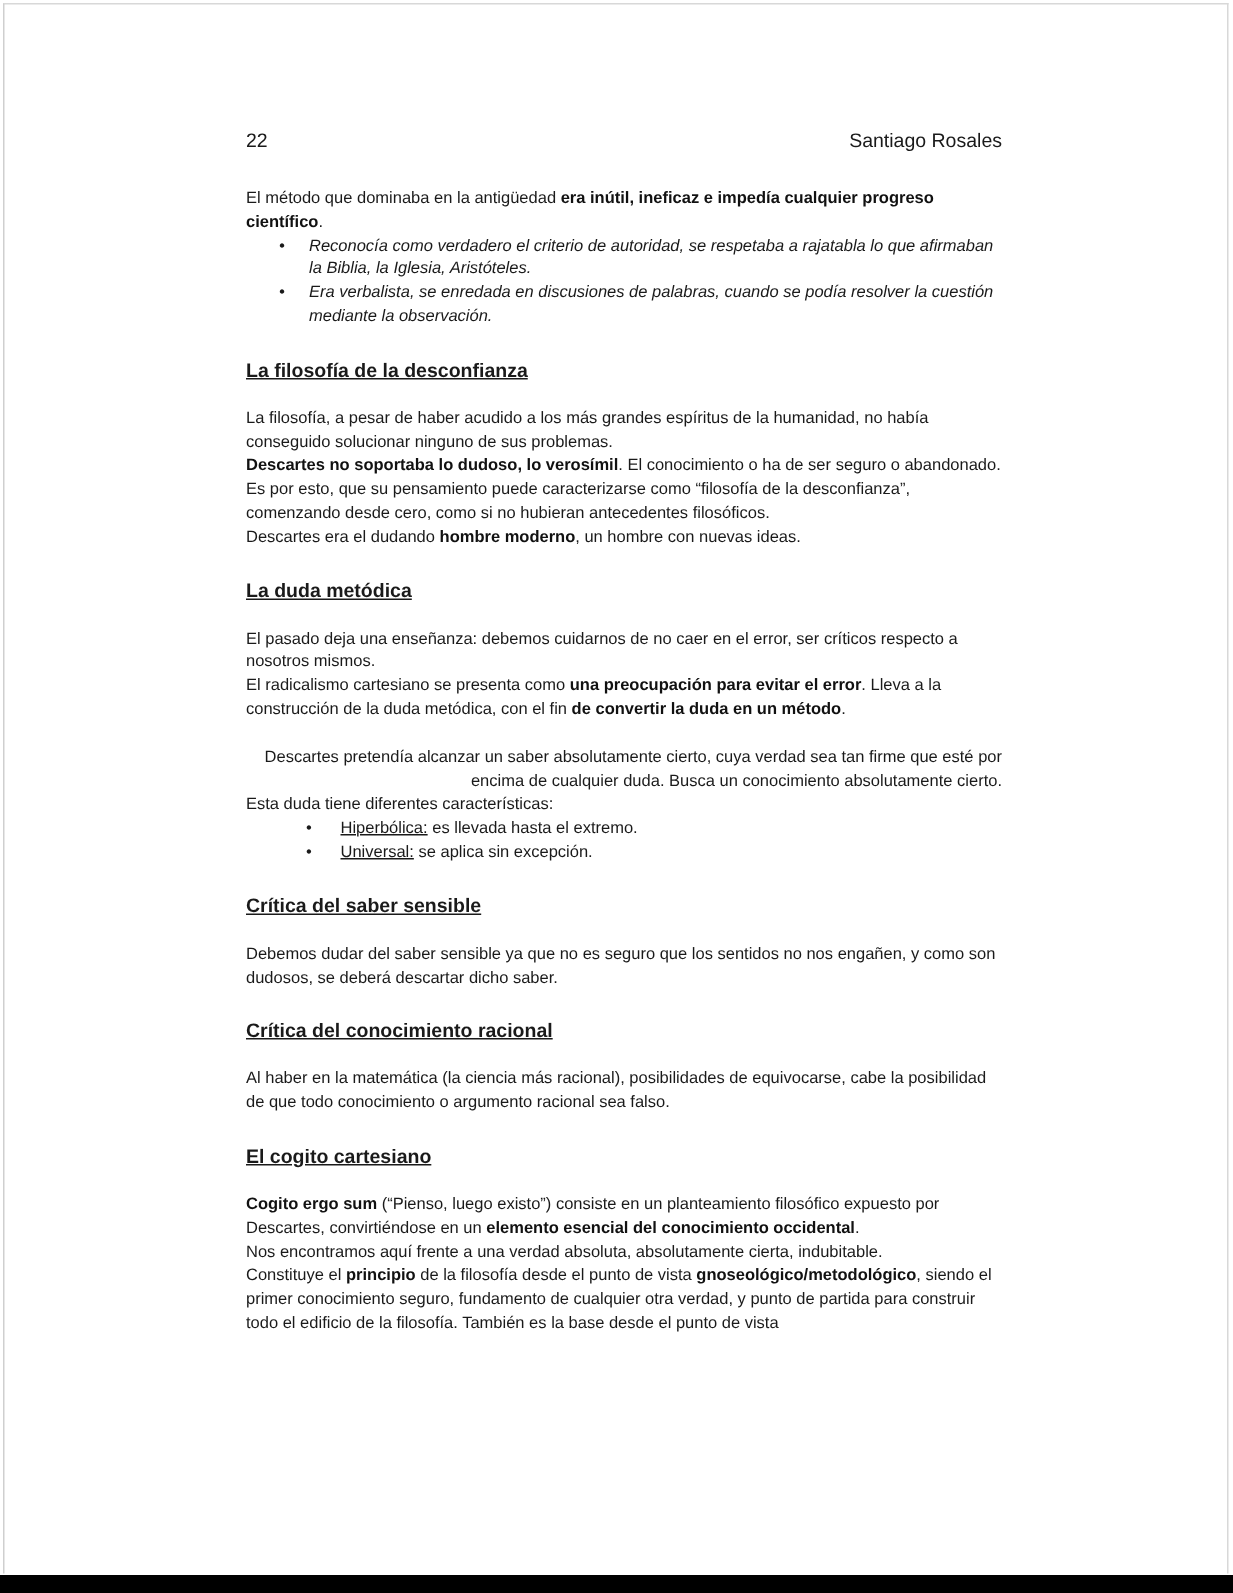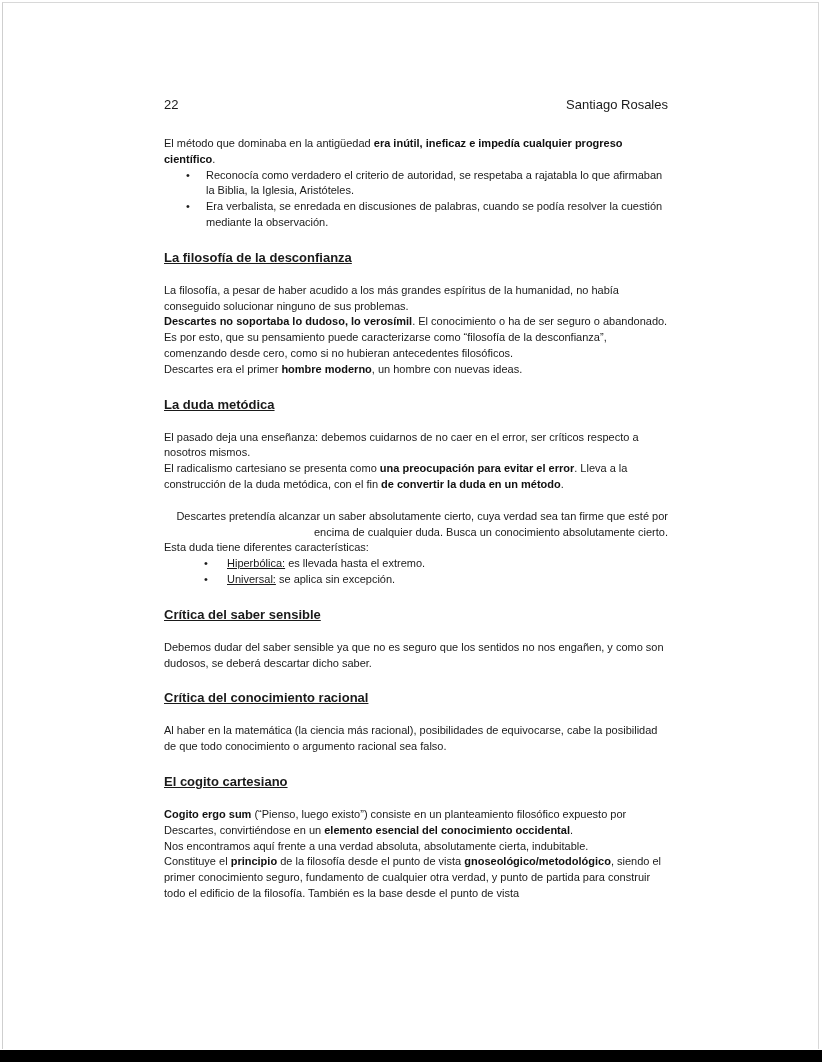--- a/index.html
+++ b/index.html
@@ -11,35 +11,35 @@
     .page {
       position: absolute; left: 2px; top: 2px; width: 817px; height: 1047px;
       background: #ffffff;
       border-left: 1px solid #cfcfcf; border-top: 1px solid #d8d8d8; border-right: 1px solid #d8d8d8;
       box-sizing: border-box;
     }
     .bottom-bar {
       position: absolute; left: 0; top: 1050px; width: 822px; height: 12px; background: #000;
     }
     .content {
-      position: absolute; left: 164px; top: 96px; width: 504px;
+      position: absolute; left: 164px; top: 85px; width: 504px;
       color: #1a1a1a; font-size: 11px; line-height: 15.8px;
     }
     .header-row { display: flex; justify-content: space-between; font-size: 13px; line-height: 18px; margin-bottom: 22px; }
     p { margin: 0; }
     .para-gap { margin-top: 16px; text-align: right; }
     h2 {
       margin: 0; font-size: 13px; font-weight: bold; text-decoration: underline;
       line-height: 18px;
     }
     .sec { margin-top: 18px; }
     .sec h2 { margin-bottom: 16px; }
     ul { margin: 0; padding: 0; list-style: none; }
     ul li { position: relative; }
-    ul.l1 li { padding-left: 42px; }
+    ul.l1 li { padding-left: 42px; font-style: italic; }
     ul.l1 li::before { content: "\2022"; position: absolute; left: 22px; }
     ul.l2 li { padding-left: 63px; }
     ul.l2 li::before { content: "\2022"; position: absolute; left: 40px; }
     b { font-weight: bold; color: #111; }
     u { text-decoration: underline; }
   </style>
 </head>
 <body>
 
 <div class="page">
@@ -54,21 +54,21 @@
   <p><span>El método que dominaba en la antigüedad </span><b>era inútil, ineficaz e impedía cualquier progreso científico</b><span>.</span></p>
   <ul class="l1">
     <li>Reconocía como verdadero el criterio de autoridad, se respetaba a rajatabla lo que afirmaban la Biblia, la Iglesia, Aristóteles.</li>
     <li>Era verbalista, se enredada en discusiones de palabras, cuando se podía resolver la cuestión mediante la observación.</li>
   </ul>
 
   <div class="sec">
     <h2>La filosofía de la desconfianza</h2>
     <p>La filosofía, a pesar de haber acudido a los más grandes espíritus de la humanidad, no había conseguido solucionar ninguno de sus problemas.</p>
     <p><b>Descartes no soportaba lo dudoso, lo verosímil</b><span>. El conocimiento o ha de ser seguro o abandonado. Es por esto, que su pensamiento puede caracterizarse como “filosofía de la desconfianza”, comenzando desde cero, como si no hubieran antecedentes filosóficos.</span></p>
-    <p><span>Descartes era el primer </span><b>hombre moderno</b><span>, un hombre con nuevas ideas.</span></p>
+    <p><span>Descartes era el dudando </span><b>hombre moderno</b><span>, un hombre con nuevas ideas.</span></p>
   </div>
 
   <div class="sec">
     <h2>La duda metódica</h2>
     <p>El pasado deja una enseñanza: debemos cuidarnos de no caer en el error, ser críticos respecto a nosotros mismos.</p>
     <p><span>El radicalismo cartesiano se presenta como </span><b>una preocupación para evitar el error</b><span>. Lleva a la construcción de la duda metódica, con el fin </span><b>de convertir la duda en un método</b><span>.</span></p>
     <p class="para-gap">Descartes pretendía alcanzar un saber absolutamente cierto, cuya verdad sea tan firme que esté por encima de cualquier duda. Busca un conocimiento absolutamente cierto.</p>
     <p>Esta duda tiene diferentes características:</p>
     <ul class="l2">
       <li><u>Hiperbólica:</u><span> es llevada hasta el extremo.</span></li>

